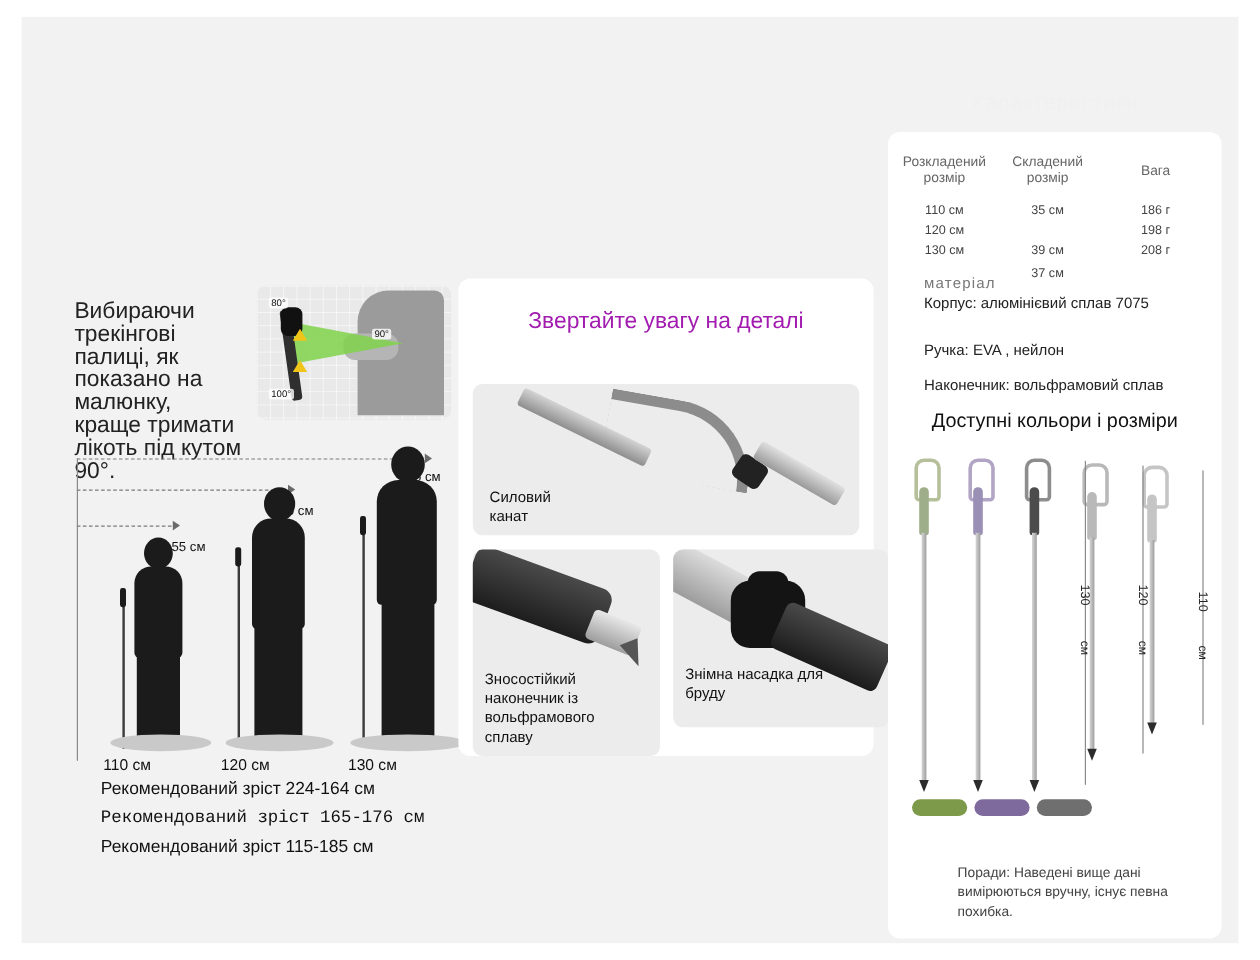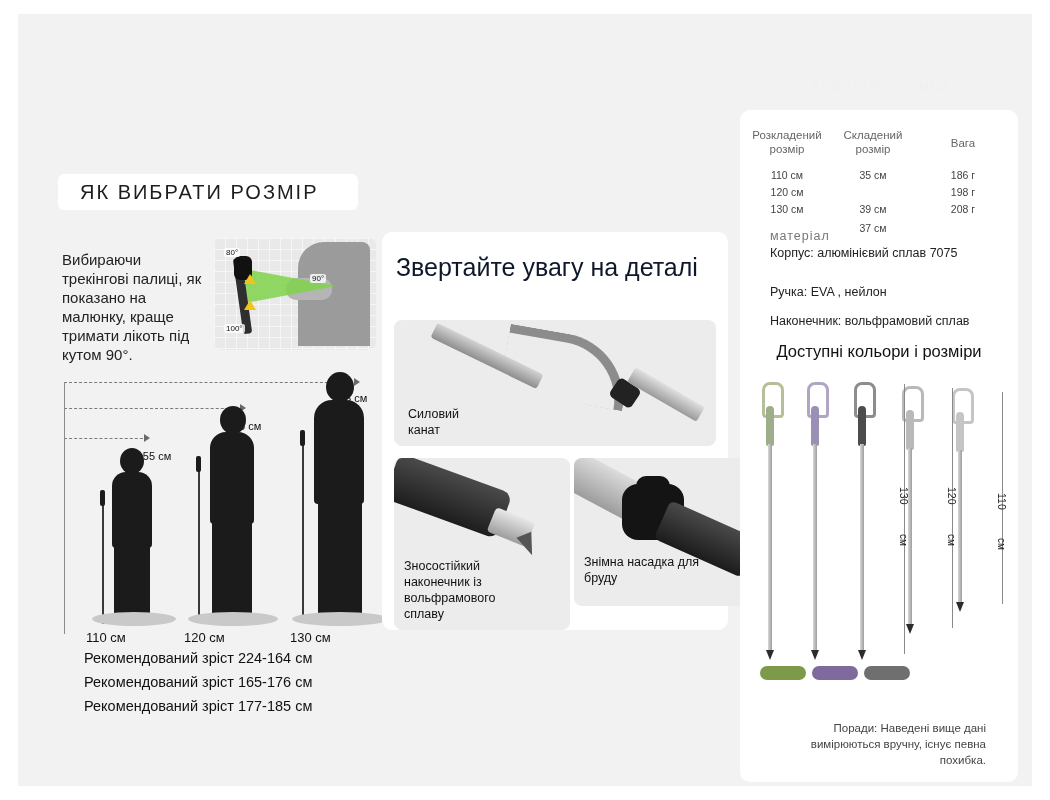--- a/index.html
+++ b/index.html
@@ -48,21 +48,21 @@
     font-size: 20px;
     letter-spacing: 2px;
     color: #1d1d1d;
   }
 
   .intro-text {
     position: absolute;
     left: 44px;
     top: 236px;
     width: 140px;
-    font-size: 15px;
+    font-size: 19px;
     line-height: 19px;
     color: #222;
   }
 
   
   .elbow-card {
     position: absolute;
     left: 196px;
     top: 224px;
     width: 162px;
@@ -225,24 +225,24 @@
     width: 346px;
     height: 398px;
     background: #ffffff;
     border-radius: 10px;
   }
   .detail-title {
     position: absolute;
     left: 378px;
     top: 240px;
     width: 318px;
-    text-align: left;
-    font-size: 25px;
+    text-align: center;
+    font-size: 19px;
     line-height: 27px;
-    color: #0f172a;
+    color: #a21caf;
   }
   .photo {
     position: absolute;
     background: #ececec;
     border-radius: 8px;
     overflow: hidden;
   }
   .photo .cap {
     position: absolute;
     font-size: 12.5px;
@@ -279,21 +279,21 @@
   }
   .ph1 .shaft-b {
     position: absolute;
     left: 232px; top: 66px;
     width: 80px; height: 17px;
     background: linear-gradient(#e0e0e0,#9a9a9a);
     transform: rotate(30deg);
     border-radius: 3px;
   }
   
-  .ph2 { left: 376px; top: 444px; width: 176px; height: 172px; }
+  .ph2 { left: 376px; top: 444px; width: 156px; height: 172px; }
   .ph2 .tube {
     position: absolute;
     left: -6px; top: 14px;
     width: 120px; height: 48px;
     background: linear-gradient(#4a4a4a,#1d1d1d);
     border-radius: 10px;
     transform: rotate(20deg);
   }
   .ph2 .metal {
     position: absolute;
@@ -306,21 +306,21 @@
   .ph2 .point {
     position: absolute;
     left: 126px; top: 76px;
     width: 0; height: 0;
     border-left: 8px solid transparent;
     border-right: 8px solid transparent;
     border-top: 22px solid #555;
     transform: rotate(-22deg);
   }
   
-  .ph3 { left: 556px; top: 444px; width: 180px; height: 148px; }
+  .ph3 { left: 543px; top: 444px; width: 180px; height: 148px; }
   .ph3 .tube2 {
     position: absolute;
     left: -10px; top: 10px;
     width: 86px; height: 40px;
     background: linear-gradient(#dcdcdc,#9c9c9c);
     border-radius: 6px;
     transform: rotate(28deg);
   }
   .ph3 .tube3 {
     position: absolute;
@@ -431,24 +431,24 @@
     text-align: center;
   }
   .swatch {
     position: absolute;
     height: 14px;
     width: 46px;
     border-radius: 7px;
   }
   .note {
     position: absolute;
-    left: 756px;
+    left: 780px;
     top: 706px;
     width: 212px;
-    text-align: right;
+    text-align: left;
     font-size: 11.5px;
     line-height: 16px;
     color: #444;
   }
   .ghost-title {
     position: absolute;
     left: 742px;
     top: 62px;
     width: 238px;
     text-align: center;
@@ -456,23 +456,20 @@
     color: #f0f0f0;
     letter-spacing: 1px;
   }
 </style>
 </head>
 <body>
 
 <div class="page">
   <div class="canvas">
 
-    <div class="size-title">
-      <span>ЯК ВИБРАТИ РОЗМІР</span>
-    </div>
 
     <div class="intro-text">Вибираючи трекінгові палиці, як показано на малюнку, краще тримати лікоть під кутом 90°.</div>
 
     <div class="elbow-card">
       <div class="grid"></div>
       <div class="body"></div>
       <div class="arm"></div>
       <div class="beam"></div>
       <div class="pole"></div>
       <div class="grip"></div>
@@ -523,22 +520,22 @@
         <div class="stick-grip" style="left:2px; top:58px;"></div>
       </div>
       <div class="ground" style="left:234px; bottom:40px; width:96px; height:14px;"></div>
 
       <div class="size-caption" style="left:28px; top:264px;">110 см</div>
       <div class="size-caption" style="left:126px; top:264px;">120 см</div>
       <div class="size-caption" style="left:232px; top:264px;">130 см</div>
     </div>
 
     <div class="rec-line" style="top:636px;">Рекомендований зріст 224-164 см</div>
-    <div class="rec-line" style="top:660px;">Рекомендований зріст 165-176 см</div>
-    <div class="rec-line" style="top:684px;">Рекомендований зріст 177-185 см</div>
+    <div class="rec-line" style="top:660px;font-family:Liberation Mono, monospace;">Рекомендований зріст 165-176 см</div>
+    <div class="rec-line" style="top:684px;">Рекомендований зріст 115-185 см</div>
 
     <div class="detail-panel"></div>
     <div class="detail-title">Звертайте увагу на деталі</div>
 
     <div class="photo ph1">
       <div class="shaft-a"></div>
       <div class="cord"></div>
       <div class="tipjoint"></div>
       <div class="shaft-b"></div>
       <div class="cap" style="left:14px; top:86px; width:70px;">Силовий канат</div>

